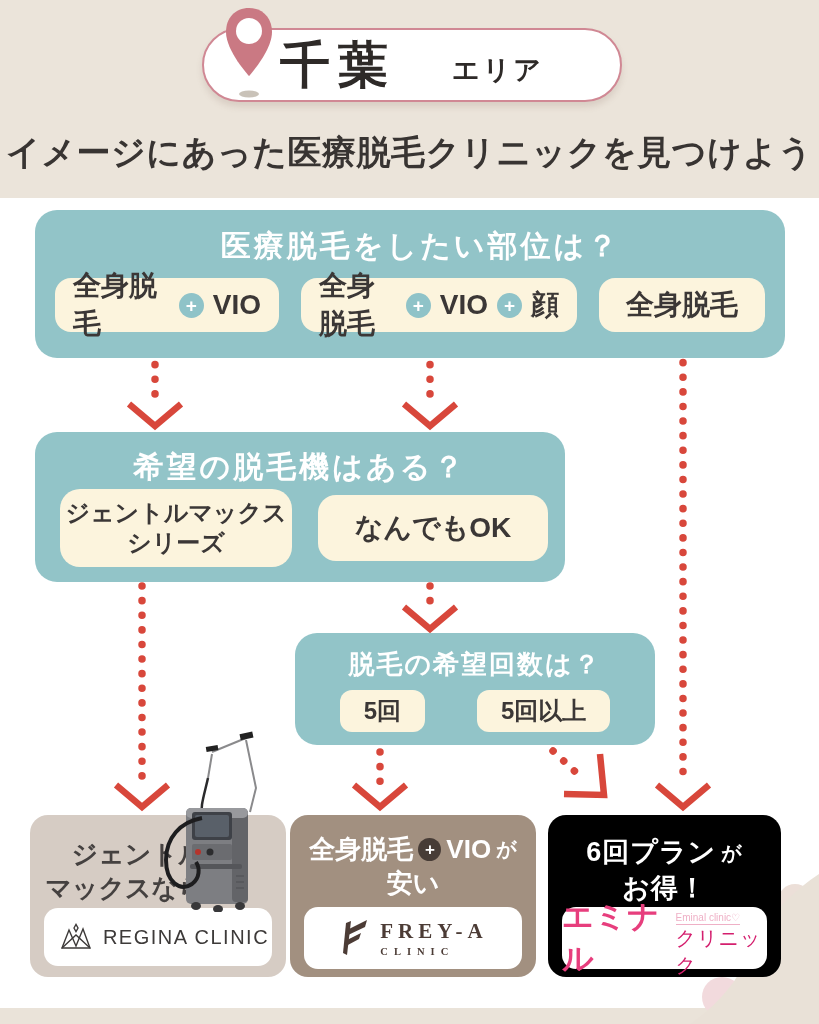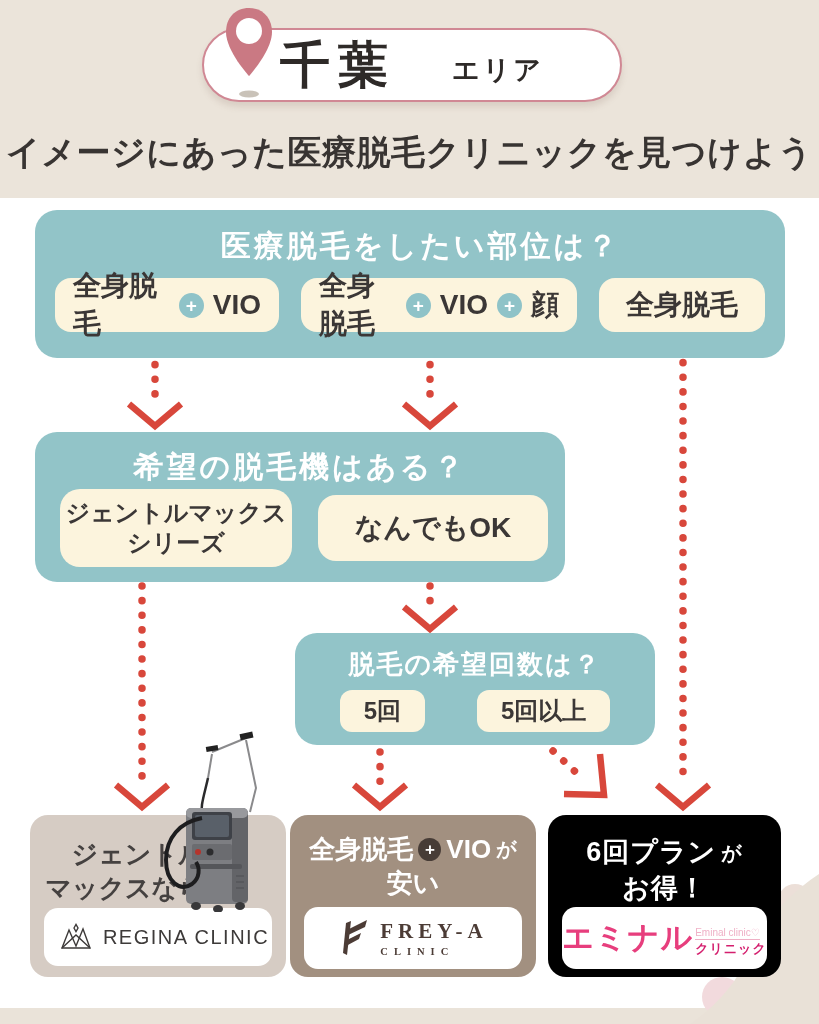--- a/index.html
+++ b/index.html
@@ -54,21 +54,21 @@
   .res-mid .logo-card{top:92px;height:62px;gap:12px;}
   .res-right .logo-card{top:92px;height:62px;}
   .regina-text{font-size:20px;letter-spacing:1.5px;color:#3d3a39;font-weight:500;}
   .freya-col{display:flex;flex-direction:column;align-items:flex-start;gap:2px;font-family:Liberation Serif, serif;}
   .freya-name{font-size:21px;font-weight:bold;letter-spacing:5px;color:#4c3c36;}
   .freya-sub{font-size:10.5px;font-weight:bold;letter-spacing:6px;color:#4c3c36;}
   .eminal{display:flex;align-items:flex-end;}
   .eminal-main{font-size:31px;font-weight:bold;color:#e73e7d;letter-spacing:1px;}
   .eminal-col{display:flex;flex-direction:column;align-items:flex-start;margin:0 0 1px 2px;}
   .eminal-en{font-size:10px;color:#efb0c6;border-bottom:1px solid #efb0c6;padding-bottom:1px;}
-  .eminal-sub{font-size:13px;font-weight:bold;color:#d41f6e;letter-spacing:1px;}
+  .eminal-sub{font-size:20px;font-weight:normal;color:#d41f6e;letter-spacing:1px;}
   
   .arrows{position:absolute;left:0;top:0;width:819px;height:1024px;z-index:2;pointer-events:none;}
   .machine{position:absolute;left:150px;top:726px;width:128px;height:186px;z-index:5;}
   .decor{position:absolute;left:0;top:0;width:819px;height:1024px;z-index:1;pointer-events:none;}
   .bottom-strip{position:absolute;left:0;bottom:0;width:819px;height:16px;background:#eae3d9;z-index:0;}
 </style>
 </head>
 <body>
 
 <div class="page">

